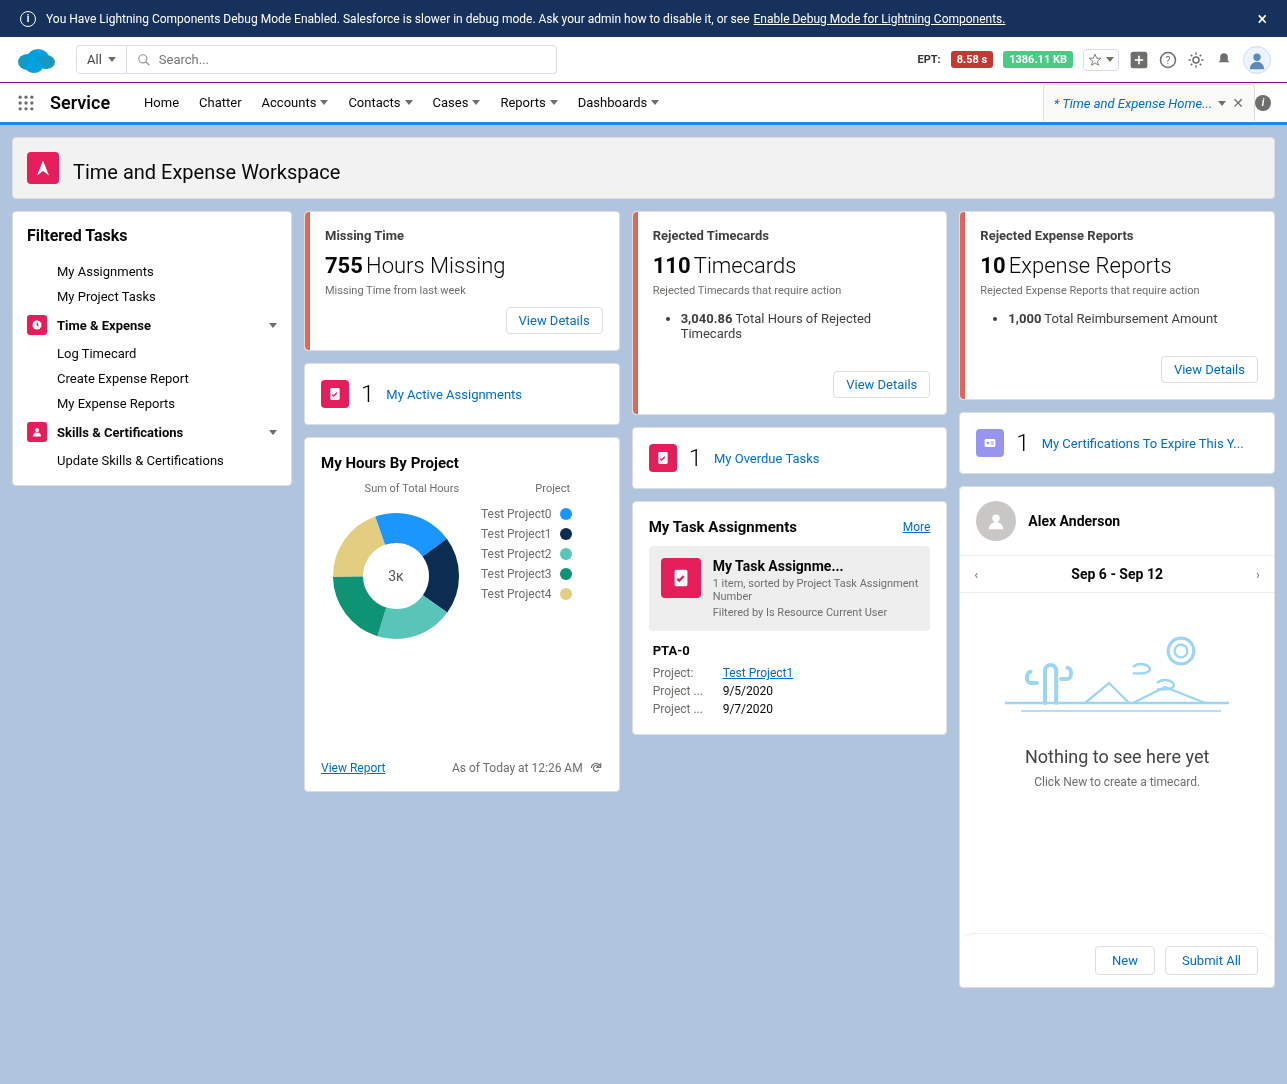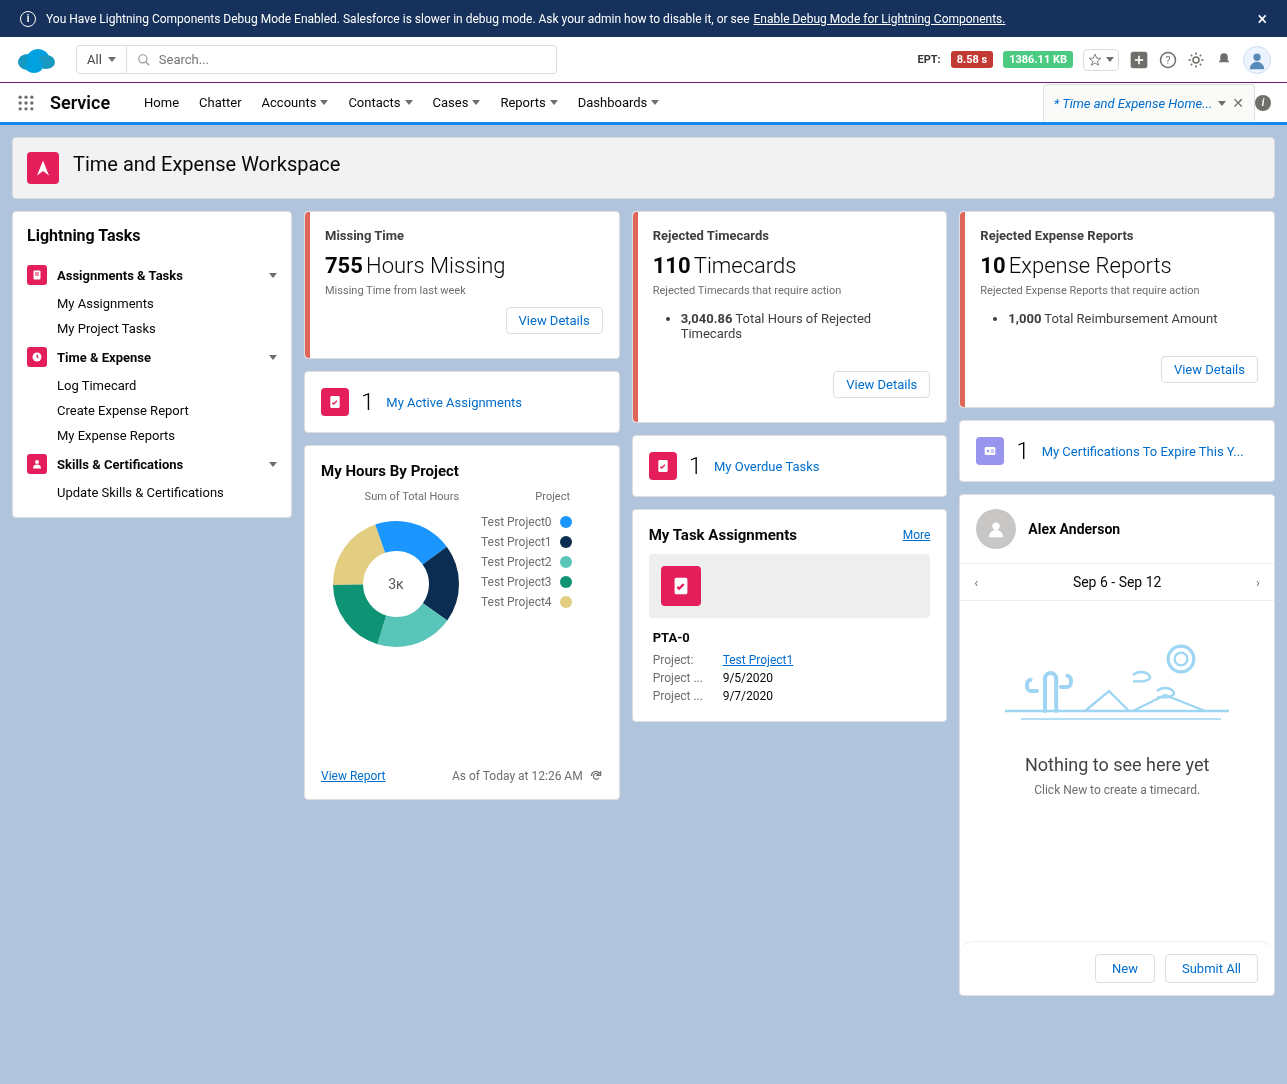--- a/index.html
+++ b/index.html
@@ -29,39 +29,39 @@
   
   .nav { background:#fff; display:flex; align-items:center; padding:0 16px; border-bottom:3px solid #1589ee; }
   .nav .apps { margin-right:14px; cursor:pointer; }
   .nav .app-name { font-size:18px; font-weight:600; margin-right:24px; }
   .nav-item { padding:12px 10px; display:flex; align-items:center; gap:4px; font-size:13px; color:#080707; cursor:pointer; }
   .nav-tab { padding:10px 10px; display:flex; align-items:center; gap:6px; font-size:13px; color:#006dcc; font-style:italic; background:#fafaf9; border-top:1px solid #ddd; border-left:1px solid #ddd; border-right:1px solid #ddd; border-radius:4px 4px 0 0; margin-left:auto; position:relative; top:0; }
   .nav-help { margin-left:auto; width:16px; height:16px; border-radius:50%; background:#706e6b; color:#fff; display:flex; align-items:center; justify-content:center; font-size:10px; font-style:italic; font-weight:bold; }
   
   
   .body-wrap { padding:12px; }
-  .page-header { background:#f3f2f2; border:1px solid #ddd; border-radius:4px; padding:14px; display:flex; align-items:flex-start; gap:14px; }
+  .page-header { background:#f3f2f2; border:1px solid #ddd; border-radius:4px; padding:14px; display:flex; align-items:flex-end; gap:14px; }
   .page-icon { width:32px; height:32px; background:#e41e5b; border-radius:4px; display:flex; align-items:center; justify-content:center; }
   .page-title { font-size:20px; }
   
   .grid { display:grid; grid-template-columns: 280px 1fr 1fr 1fr; gap:12px; margin-top:12px; align-items:start; }
   
   .card { background:#fff; border:1px solid #ddd; border-radius:4px; }
   
   
   .sidebar .section-title { font-weight:700; font-size:16px; padding:14px; }
   .sidebar-group { padding:0 14px; }
   .sidebar-group-head { display:flex; align-items:center; gap:10px; font-weight:700; font-size:13px; padding:6px 0; }
   .sidebar-group-head .chev { margin-left:auto; color:#706e6b; }
   .sb-icon { width:20px; height:20px; border-radius:3px; display:flex; align-items:center; justify-content:center; }
   .sb-link { padding:5px 0 5px 30px; font-size:13px; color:#080707; cursor:pointer; }
   .sidebar { padding-bottom:12px; }
   
   
-  .kpi { position:relative; padding:16px 16px 24px 20px; }
+  .kpi { position:relative; padding:16px 16px 16px 20px; }
   .kpi::before { content:""; position:absolute; left:0; top:0; bottom:0; width:5px; background:#e06659; border-radius:4px 0 0 4px; }
   .kpi .kpi-title { font-size:13px; font-weight:700; color:#3e3e3c; margin-bottom:10px; }
   .kpi .kpi-main { font-size:22px; font-weight:300; color:#080707; }
   .kpi .kpi-sub { font-size:11px; color:#706e6b; margin-top:6px; }
   .kpi ul { list-style:disc; padding-left:28px; margin-top:14px; font-size:13px; color:#3e3e3c; }
   .kpi ul li { margin:2px 0; }
   .kpi ul li b { font-weight:700; }
   .kpi .view-btn { float:right; margin-top:10px; border:1px solid #d8dde6; border-radius:4px; padding:5px 12px; color:#006dcc; font-size:13px; cursor:pointer; }
   
   
@@ -103,21 +103,21 @@
   
   
   .time-card { display:flex; flex-direction:column; }
   .time-head { padding:16px; display:flex; align-items:center; gap:12px; font-weight:700; font-size:15px; border-bottom:1px solid #eee; }
   .time-head .mini-icon { width:26px; height:26px; }
   .time-user { padding:14px 16px; display:flex; align-items:center; gap:12px; border-bottom:1px solid #eee; }
   .avatar-circle { width:40px; height:40px; border-radius:50%; background:#c9c7c5; display:flex; align-items:center; justify-content:center; }
   .time-user-name { font-weight:700; font-size:14px; }
   .time-nav { display:flex; align-items:center; justify-content:space-between; padding:10px 14px; border-bottom:1px solid #eee; }
   .time-nav-arrow { color:#706e6b; cursor:pointer; }
-  .time-range { font-weight:400; font-size:14px; }
+  .time-range { font-weight:700; font-size:14px; }
   .empty { padding:24px 16px; text-align:center; }
   .empty-img { margin:10px auto 20px; width:240px; }
   .empty-title { font-size:18px; color:#444; margin-bottom:8px; }
   .empty-sub { font-size:12px; color:#706e6b; }
   .time-foot { border-top:1px solid #eee; padding:12px 16px; display:flex; justify-content:flex-end; gap:10px; margin-top:120px;border-radius:14px; }
   .btn { border:1px solid #d8dde6; border-radius:4px; padding:6px 16px; font-size:13px; color:#006dcc; cursor:pointer; background:#fff; }
   
   .col { display:flex; flex-direction:column; gap:12px; }
   
   
@@ -243,34 +243,23 @@
       <svg width="18" height="18" viewBox="0 0 24 24">
           <polygon points="12,2 4,22 12,16 20,22" fill="#fff"></polygon>
         </svg>
     </div>
     <div class="page-title">Time and Expense Workspace</div>
   </div>
 
   <div class="grid">
 
     <div class="card sidebar">
-      <div class="section-title">Lightning Tasks</div>
+      <div class="section-title">Filtered Tasks</div>
 
       <div class="sidebar-group">
-        <div class="sidebar-group-head">
-          <div class="sb-icon" style="background:#e41e5b">
-              <svg width="12" height="12" viewBox="0 0 24 24">
-                <rect x="5" y="3" width="14" height="18" rx="2" fill="#fff"></rect>
-                <rect x="8" y="7" width="8" height="2" fill="#e41e5b"></rect>
-                <rect x="8" y="11" width="8" height="2" fill="#e41e5b"></rect>
-              </svg>
-            </div>
-          <span>Assignments &amp; Tasks</span>
-          <span class="chev chev-down"></span>
-        </div>
         <div class="sb-link">My Assignments</div>
         <div class="sb-link">My Project Tasks</div>
       </div>
 
       <div class="sidebar-group">
         <div class="sidebar-group-head">
           <div class="sb-icon" style="background:#e41e5b">
               <svg width="12" height="12" viewBox="0 0 24 24">
                 <circle cx="12" cy="12" r="9" fill="#fff"></circle>
                 <path d="M12 7v5l3 2" stroke="#e41e5b" stroke-width="2"></path>
@@ -400,20 +389,25 @@
           <span>My Task Assignments</span>
           <a href="#">More</a>
         </div>
         <div class="task-box">
           <div class="task-box-icon">
             <svg width="22" height="22" viewBox="0 0 24 24">
                 <rect x="5" y="3" width="14" height="18" rx="2" fill="#fff"></rect>
                 <path d="M8 13l2 2 5-5" stroke="#e41e5b" stroke-width="2.5" fill="none"></path>
               </svg>
           </div>
+          <div>
+            <div class="task-box-title">My Task Assignme...</div>
+            <div class="task-box-sub">1 item, sorted by Project Task Assignment Number</div>
+            <div class="task-box-sub">Filtered by Is Resource Current User</div>
+          </div>
         </div>
         <div class="task-detail">
           <div class="task-detail-title">PTA-0</div>
           <div class="task-row">
               <span class="k">Project:</span>
               <span class="v"><a href="#">Test Project1</a></span>
             </div>
           <div class="task-row">
               <span class="k">Project ...</span>
               <span class="v">9/5/2020</span>

